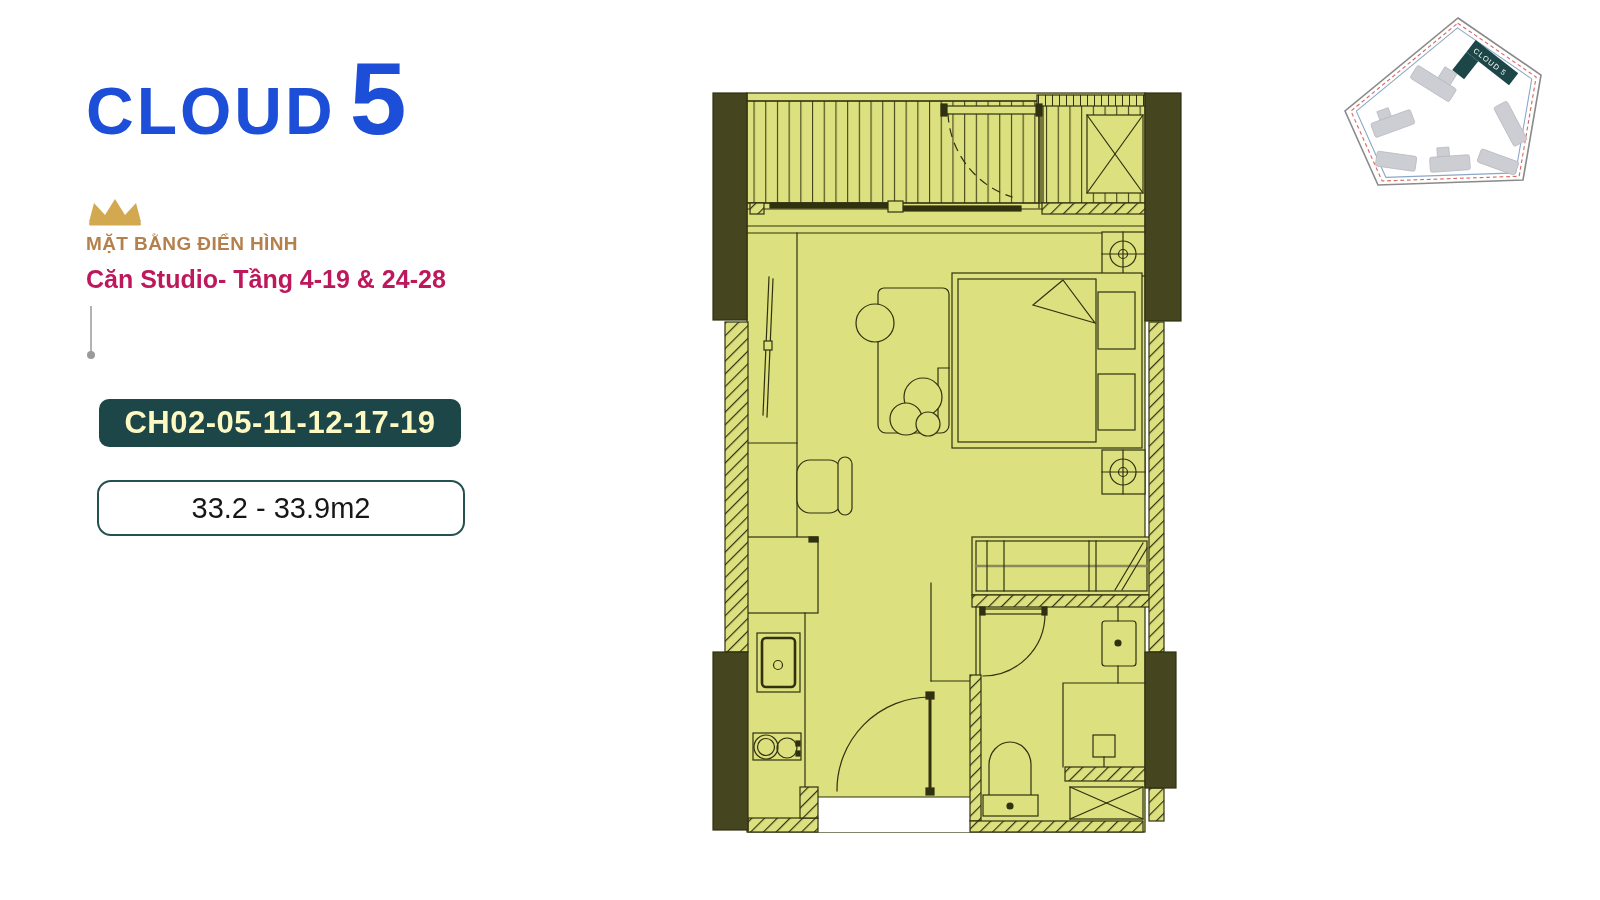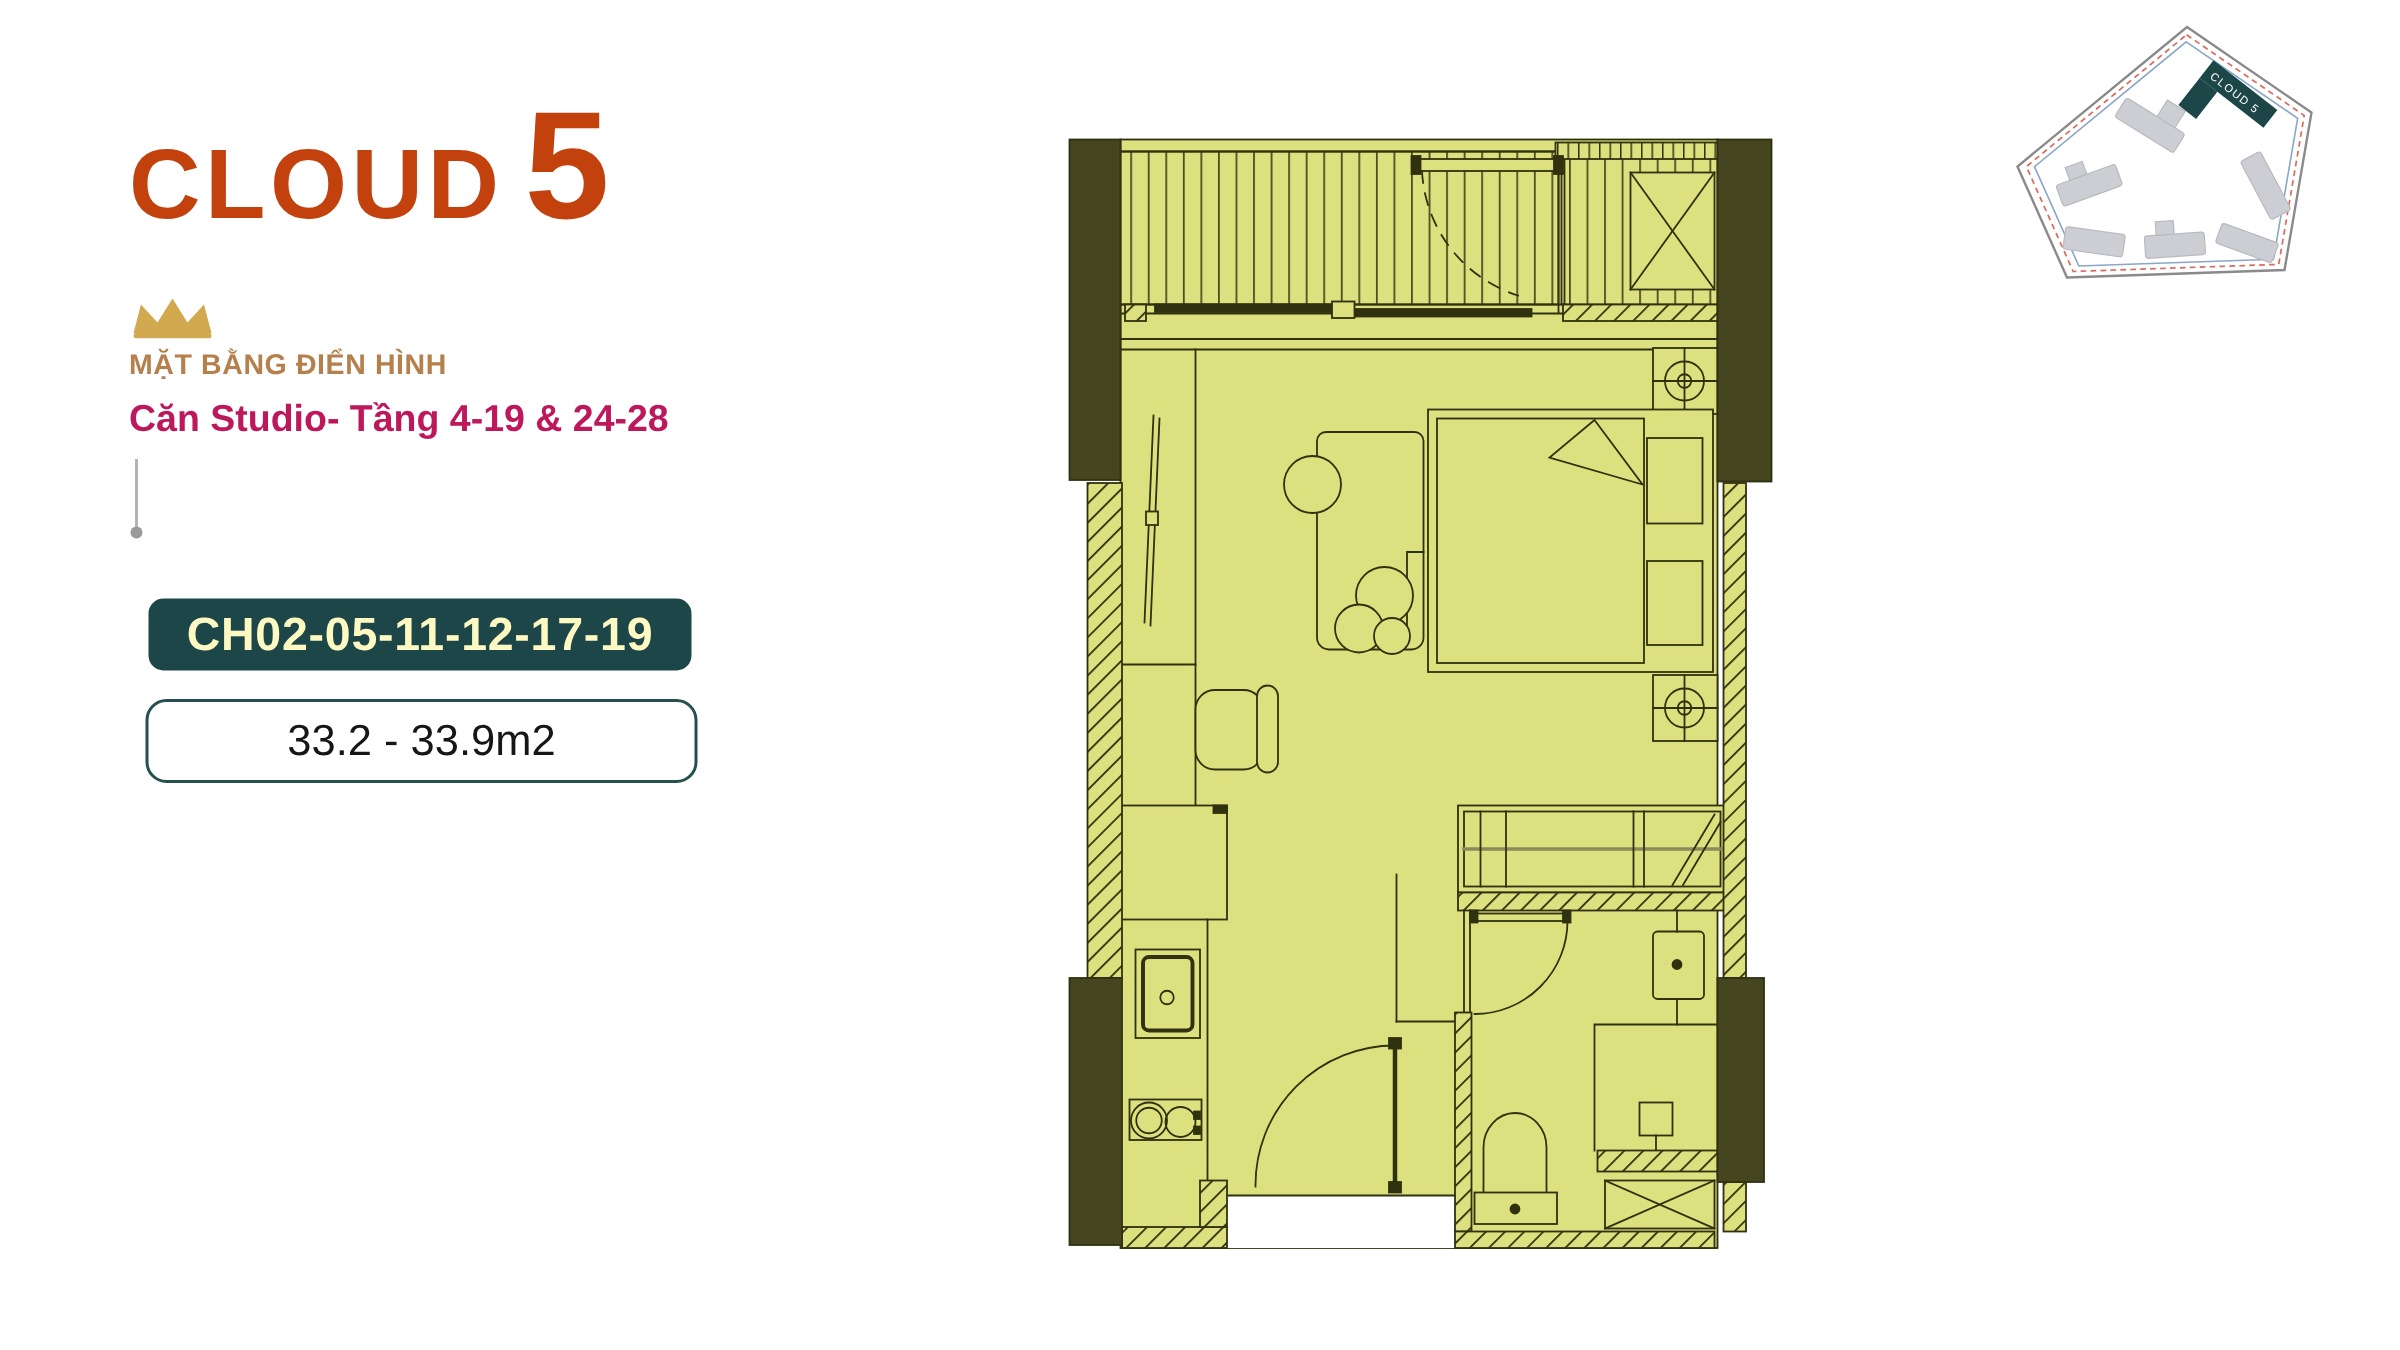--- a/index.html
+++ b/index.html
@@ -1,36 +1,36 @@
 <!DOCTYPE html>
 <html><head>
 <meta charset="utf-8">
 <style>
   html,body{margin:0;padding:0;background:#fff;font-family:"Liberation Sans",sans-serif;}
   .stage{position:relative;width:1600px;height:900px;background:#fff;overflow:hidden;}
 
   
-  .logo-row{position:absolute;left:86px;top:52px;display:flex;align-items:baseline;color:#c2410c;text-align:right;}
+  .logo-row{position:absolute;left:86px;top:41px;display:flex;align-items:baseline;color:#1d4ed8;text-align:right;}
   .logo-brand{font-size:66px;font-weight:600;letter-spacing:3px;}
   .logo-five{font-size:102px;font-weight:600;margin-left:14px;}
   .logo-reflection{position:absolute;left:86px;top:163px;height:62px;overflow:hidden;opacity:.20;
     -webkit-mask-image:linear-gradient(to bottom,rgba(0,0,0,.8),transparent 75%);
     mask-image:linear-gradient(to bottom,rgba(0,0,0,.8),transparent 75%);}
 
   
   .crown{position:absolute;left:86px;top:196px;}
   .h1{position:absolute;left:86px;top:233px;font-size:19px;font-weight:bold;color:#b5804c;letter-spacing:.4px;}
   .h2{position:absolute;left:86px;top:265px;font-size:25px;font-weight:bold;color:#be185d;}
   .pin-line{position:absolute;left:90px;top:306px;width:2px;height:46px;background:#b3b3b3;}
   .pin-line::after{content:"";position:absolute;left:-3px;bottom:-7px;width:8px;height:8px;border-radius:50%;background:#9a9a9a;}
 
   
   .badge{position:absolute;left:99px;top:399px;width:362px;height:48px;background:#1c4648;border-radius:10px;
     color:#fef9c3;font-size:31px;font-weight:bold;text-align:center;line-height:48px;letter-spacing:.5px;}
-  .areabox{position:absolute;left:97px;top:466px;width:364px;height:52px;background:#fff;border:2.5px solid #24504f;
+  .areabox{position:absolute;left:97px;top:480px;width:364px;height:52px;background:#fff;border:2.5px solid #24504f;
     border-radius:14px;color:#161616;font-size:29px;text-align:center;line-height:52px;}
 
   
   .floorplan{position:absolute;left:695px;top:85px;}
   .siteplan{position:absolute;left:1338px;top:12px;}
 </style>
 </head>
 <body>
 
 <div class="stage">

